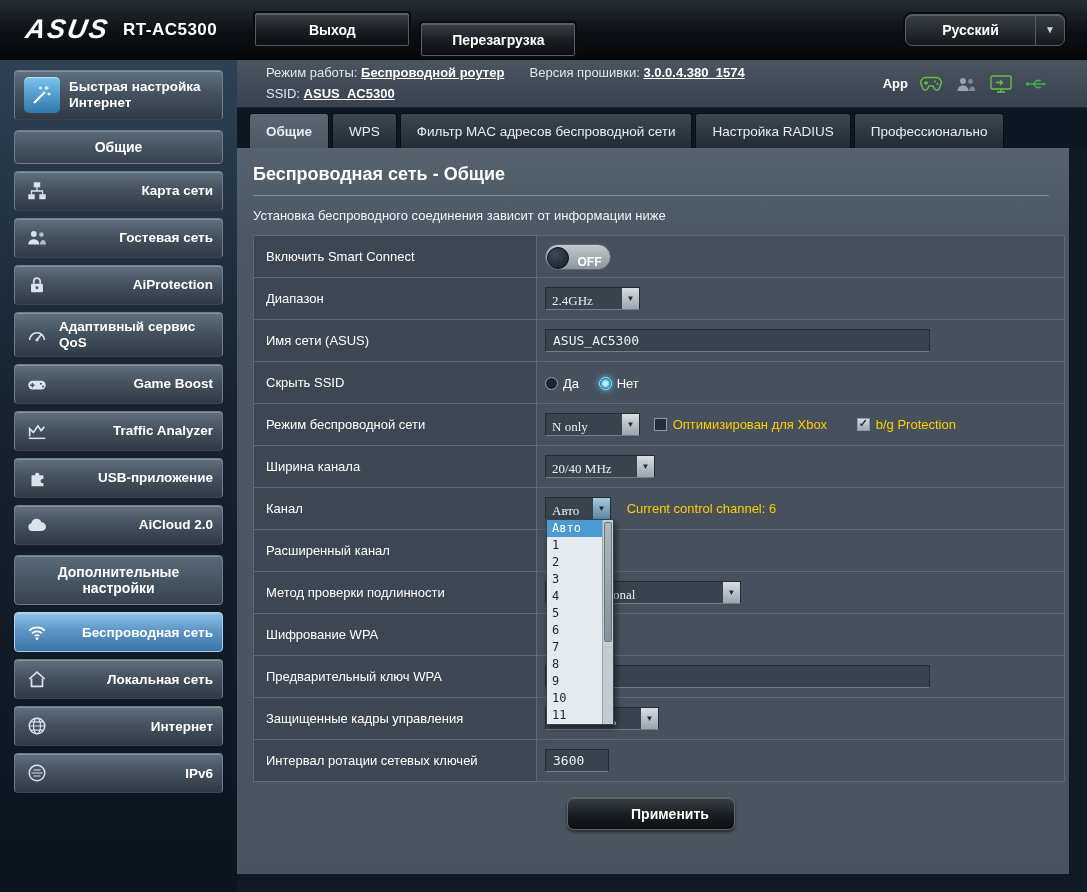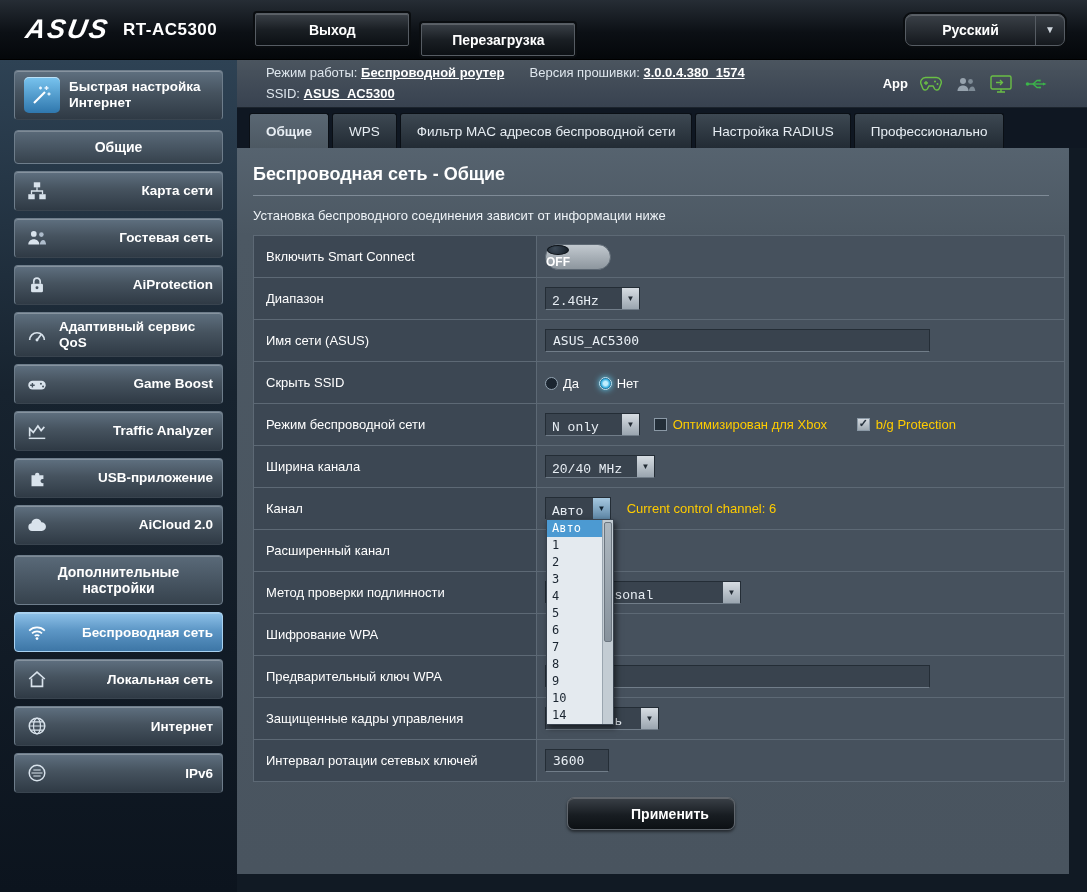--- a/index.html
+++ b/index.html
@@ -45,26 +45,26 @@
   .psub{font-size:13px;color:#eef3f7;margin-bottom:12px;}
 
   
   .formwrap{position:relative;width:700px;}
   table.form{border-collapse:collapse;width:812px;}
   table.form td{border:1px solid #5d6975;font-size:13px;}
   td.lbl{width:283px;background:#3c4753;padding:6px 12px;height:42px;box-sizing:border-box;}
   td.ctl{background:#46515d;padding:6px 8px;height:42px;box-sizing:border-box;}
 
   .sel{display:inline-flex;align-items:stretch;justify-content:space-between;height:23px;background:#39434e;border:1px solid #242d36;border-bottom-color:#717d89;cursor:pointer;vertical-align:middle;box-sizing:border-box;}
-  .sel .stxt{font-family:Liberation Mono, monospace;font-size:13px;color:#e9eff5;display:flex;align-items:center;padding:13px 6px;flex:1;overflow:hidden;white-space:nowrap;}
+  .sel .stxt{font-family:Liberation Serif, serif;font-size:13px;color:#e9eff5;display:flex;align-items:center;padding:13px 6px;flex:1;overflow:hidden;white-space:nowrap;}
   .sel .sarr{width:17px;flex:0 0 17px;background:linear-gradient(180deg,#d7dde3,#9aa5af);border-left:1px solid #39434e;display:flex;align-items:center;justify-content:center;font-size:8px;color:#222b34;}
   .sel .sarr.pressed{background:linear-gradient(180deg,#a6c8e0,#5e87a6);color:#0f2230;}
   .inp{height:23px;background:#39434e;border:1px solid #242d36;border-bottom-color:#717d89;box-sizing:border-box;font-family:"DejaVu Sans Mono",monospace;font-size:13px;color:#e9eff5;display:inline-flex;align-items:center;padding:0 7px;vertical-align:middle;overflow:hidden;white-space:nowrap;}
 
-  .toggle{width:66px;height:26px;border-radius:14px;background:linear-gradient(180deg,#c2c9cf,#8d969e);border:1px solid #5d6873;display:inline-flex;align-items:flex-start;cursor:pointer;vertical-align:middle;box-sizing:border-box;flex-direction:column;}
+  .toggle{width:66px;height:26px;border-radius:14px;background:linear-gradient(180deg,#c2c9cf,#8d969e);border:1px solid #5d6873;display:inline-flex;align-items:flex-end;cursor:pointer;vertical-align:middle;box-sizing:border-box;}
   .toggle .knob{width:22px;height:22px;border-radius:50%;margin-left:1px;background:radial-gradient(circle at 35% 30%,#3d4a57,#141d26);border:1px solid #0c1218;box-sizing:border-box;}
   .toggle .tlab{flex:1;text-align:center;font-size:12px;font-weight:bold;color:#fff;}
 
   .radio{display:inline-flex;align-items:center;gap:5px;margin-right:16px;cursor:pointer;vertical-align:middle;}
   .rdot{width:13px;height:13px;border-radius:50%;background:#1b2530;border:1px solid #93a3b1;box-sizing:border-box;}
   .radio.on .rdot{background:radial-gradient(circle,#bfeeff 0 26%,#2aa7dc 58%,#1b2530 78%);box-shadow:0 0 6px #5fd0f5;border-color:#bfe9fa;}
 
   .check{display:inline-flex;align-items:center;gap:6px;margin:0 16px 0 10px;cursor:pointer;color:#ffcc00;vertical-align:middle;}
   .cbox{width:13px;height:13px;background:#232e38;border:1px solid #8b99a6;box-sizing:border-box;position:relative;flex:0 0 13px;}
   .check.on .cbox{background:linear-gradient(180deg,#d4dae0,#9fa9b2);}
@@ -426,21 +426,21 @@
               <div class="ddopt">1</div>
               <div class="ddopt">2</div>
               <div class="ddopt">3</div>
               <div class="ddopt">4</div>
               <div class="ddopt">5</div>
               <div class="ddopt">6</div>
               <div class="ddopt">7</div>
               <div class="ddopt">8</div>
               <div class="ddopt">9</div>
               <div class="ddopt">10</div>
-              <div class="ddopt">14</div>
+              <div class="ddopt">11</div>
             </div>
             <div class="ddsb">
               <div class="thumb"></div>
             </div>
           </div>
         </div>
 
         <div class="applybtn">Применить</div>
       </div>
     </div>

